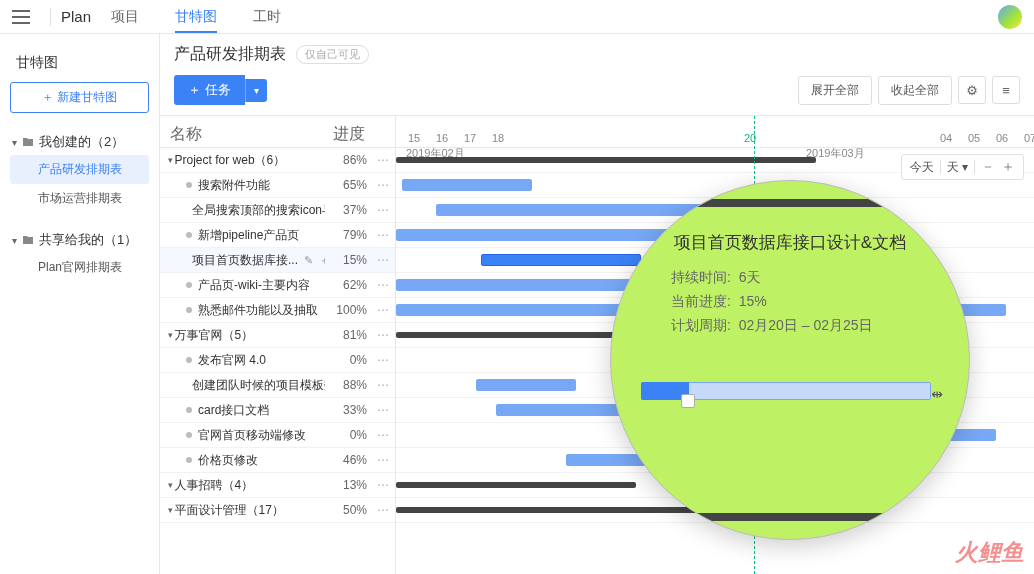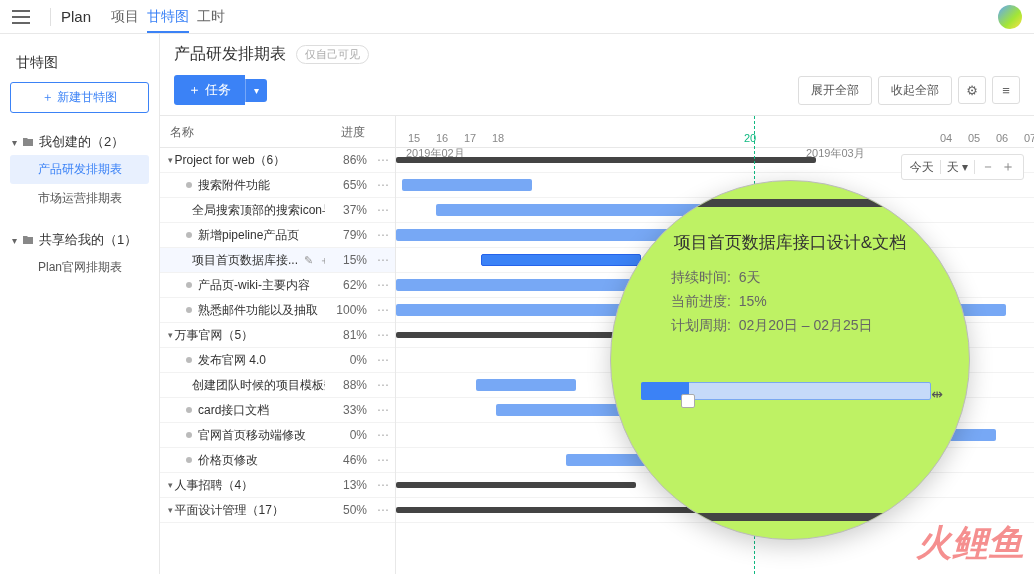--- a/index.html
+++ b/index.html
@@ -2,21 +2,21 @@
 <html><head>
 <meta charset="utf-8">
 <style>
 * { box-sizing: border-box; margin: 0; padding: 0; }
 body { font-family: -apple-system, "PingFang SC", "Microsoft YaHei", sans-serif; font-size: 13px; color: #333; background: #fff; width: 1034px; height: 574px; overflow: hidden; position: relative; }
 .topbar { height: 34px; border-bottom: 1px solid #e8e8e8; display: flex; align-items: center; padding: 0 12px; }
 .hamburger { width: 18px; height: 14px; display: flex; flex-direction: column; justify-content: space-between; cursor: pointer; margin-right: 10px; }
 .hamburger span { height: 2px; background: #666; }
 .divider { width: 1px; height: 18px; background: #e0e0e0; margin: 0 10px; }
 .brand { font-size: 15px; color: #333; margin-right: 20px; }
-.nav-tabs { display: flex; gap: 8px; height: 100%; align-items: center; }
+.nav-tabs { display: flex; gap: 36px; height: 100%; align-items: center; }
 .nav-tab { font-size: 14px; color: #666; cursor: pointer; height: 100%; display: flex; align-items: center; position: relative; }
 .nav-tab.active { color: #3b82f6; }
 .nav-tab.active::after { content: ""; position: absolute; bottom: 0; left: 0; right: 0; height: 2px; background: #3b82f6; }
 .avatar { width: 24px; height: 24px; border-radius: 50%; background: linear-gradient(135deg, #60a5fa 0%, #a3e635 60%, #fde047 100%); margin-left: auto; }
 .body { display: flex; height: calc(100% - 34px); }
 .sidebar { width: 160px; border-right: 1px solid #e8e8e8; padding: 20px 10px 10px; }
 .side-title { font-size: 14px; color: #333; padding: 0 6px 10px; }
 .new-btn { border: 1px solid #3b82f6; color: #3b82f6; border-radius: 3px; text-align: center; padding: 6px 0; font-size: 12px; cursor: pointer; margin-bottom: 16px; }
 .tree-group { margin-bottom: 14px; }
 .tree-head { display: flex; align-items: center; gap: 4px; font-size: 13px; color: #333; padding: 4px 2px; cursor: pointer; }
@@ -29,21 +29,21 @@
 .page-title { font-size: 16px; font-weight: 500; }
 .vis-badge { font-size: 11px; color: #aaa; border: 1px solid #ddd; border-radius: 10px; padding: 1px 8px; }
 .toolbar { display: flex; align-items: center; padding: 0 14px 10px; gap: 0; }
 .task-btn { background: #3b82f6; color: #fff; border-radius: 3px 0 0 3px; padding: 6px 14px; font-size: 13px; cursor: pointer; display: flex; align-items: center; gap: 4px; }
 .task-dd { background: #3b82f6; color: #fff; border-radius: 0 3px 3px 0; padding: 6px 8px; border-left: 1px solid rgba(255,255,255,0.3); cursor: pointer; font-size: 10px; }
 .spacer { flex: 1; }
 .tool-btn { border: 1px solid #ddd; padding: 5px 12px; font-size: 12px; color: #555; cursor: pointer; background: #fff; border-radius: 3px; margin-left: 6px; }
 .tool-ic { border: 1px solid #ddd; width: 28px; height: 28px; display: flex; align-items: center; justify-content: center; border-radius: 3px; margin-left: 6px; cursor: pointer; color: #666; }
 .gantt-area { flex: 1; display: flex; border-top: 1px solid #e8e8e8; overflow: hidden; position: relative; }
 .task-col { width: 236px; border-right: 1px solid #e8e8e8; }
-.col-head { display: flex; height: 32px; border-bottom: 1px solid #e8e8e8; font-size: 12px; color: #666; }
+.col-head { display: flex; height: 32px; border-bottom: 1px solid #e8e8e8; font-size: 16px; color: #666; }
 .col-head .c1 { flex: 1; padding: 8px 10px; }
 .col-head .c2 { width: 46px; text-align: right; padding: 8px 6px; }
 .col-head .c3 { width: 24px; }
 .task-row { display: flex; align-items: center; height: 25px; border-bottom: 1px solid #f2f2f2; font-size: 12px; }
 .task-row .indent0 { padding-left: 8px; }
 .task-row .indent1 { padding-left: 26px; }
 .task-row .name { flex: 1; white-space: nowrap; overflow: hidden; text-overflow: ellipsis; display: flex; align-items: center; gap: 2px; }
 .task-row .name .chev { font-size: 9px; color: #666; }
 .task-row .prog { width: 46px; text-align: right; padding-right: 4px; color: #666; }
 .task-row .more { width: 24px; text-align: center; color: #aaa; cursor: pointer; }
@@ -70,21 +70,21 @@
 .mag-content { position: absolute; inset: 0; padding: 50px 30px; }
 .mag-title { font-size: 17px; color: #333; text-align: center; margin-bottom: 12px; }
 .mag-line { font-size: 14px; color: #666; padding: 3px 0 3px 30px; }
 .mag-bar-wrap { margin-top: 34px; position: relative; height: 40px; }
 .mag-bar-bg { position: absolute; left: 0; right: 8px; top: 10px; height: 18px; background: #c5daf9; border: 1px solid #7aa8f0; border-radius: 2px; }
 .mag-bar-fg { position: absolute; left: 0; width: 48px; top: 10px; height: 18px; background: #3b82f6; border-radius: 2px 0 0 2px; }
 .mag-handle { position: absolute; left: 40px; top: 22px; width: 14px; height: 14px; background: #fff; border: 1px solid #aaa; border-radius: 2px; }
 .mag-resize { position: absolute; right: -4px; top: 14px; font-size: 14px; color: #555; }
 .mag-strip { position: absolute; left: 0; right: 0; height: 8px; background: #444; }
 .edit-ic { color: #999; font-size: 11px; margin-left: 4px; }
-.watermark { position: absolute; right: 10px; bottom: 6px; font-size: 36px; font-weight: 700; color: rgba(239,68,68,0.6); z-index: 30; pointer-events: none; font-style: italic; margin-top: 16px; }
+.watermark { position: absolute; right: 10px; bottom: 6px; font-size: 23px; font-weight: 700; color: rgba(239,68,68,0.6); z-index: 30; pointer-events: none; font-style: italic; margin-top: 16px; }
 </style>
 </head>
 <body>
 
 <div class="topbar">
   <div class="hamburger">
       <span></span>
       <span></span>
       <span></span>
     </div>

